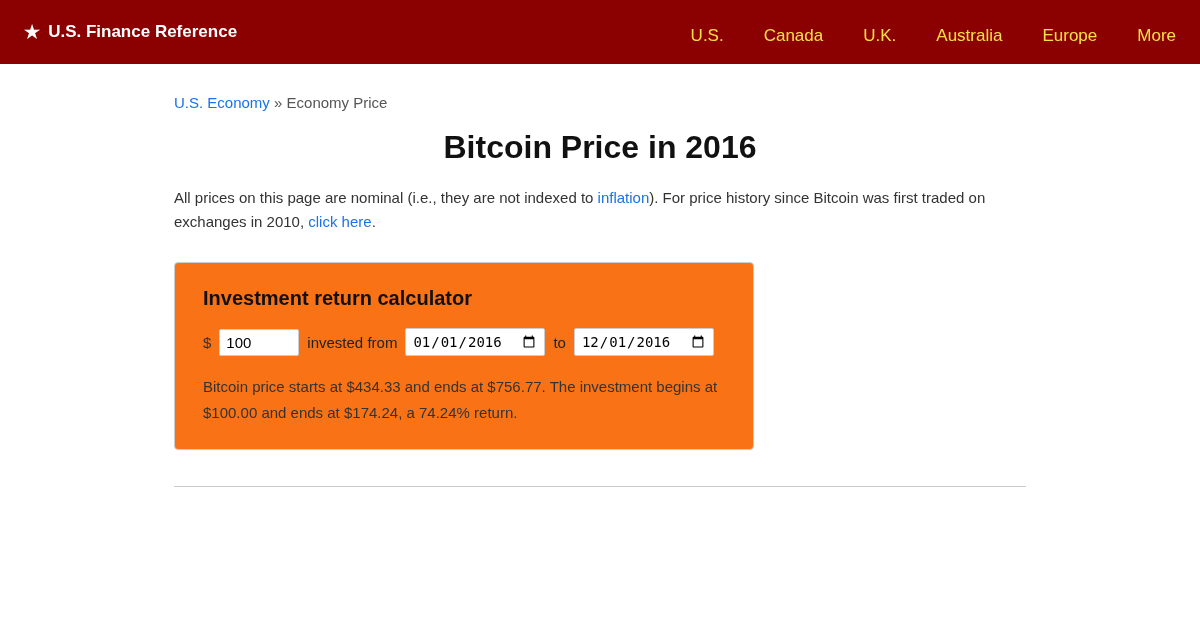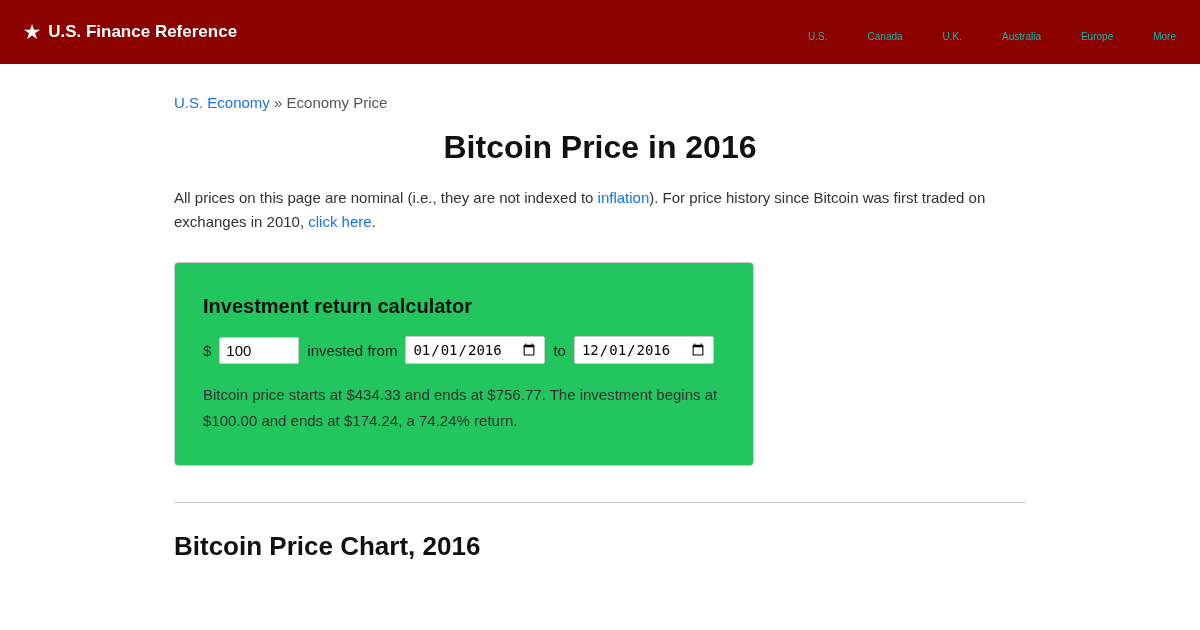--- a/index.html
+++ b/index.html
@@ -24,23 +24,23 @@
     }
     .header-brand .star {
       font-size: 18px;
     }
     nav {
       display: flex;
       gap: 40px;
       align-items: center;
     }
     nav a {
-      color: #14b8a6;
+      color: #fde047;
       text-decoration: none;
-      font-size: 10px;
+      font-size: 17px;
       margin-top: 8px;
     }
 
     
     main {
       max-width: 900px;
       margin: 0 auto;
       padding: 30px 24px;
     }
 
@@ -73,24 +73,24 @@
     }
     .intro-text a {
       color: #1a73e8;
       text-decoration: none;
     }
 
     
     .calculator-box {
       border: 1px solid #ccc;
       border-radius: 4px;
-      padding: 32px 28px;
+      padding: 24px 28px;
       max-width: 580px;
       margin-bottom: 36px;
-      background: #22c55e;
+      background: #f97316;
     }
     .calculator-box h2 {
       font-size: 20px;
       font-weight: bold;
       margin-bottom: 18px;
       color: #111;
     }
     .calc-inputs {
       display: flex;
       align-items: center;
@@ -175,14 +175,13 @@
       <span>invested from</span>
       <input type="date" value="2016-01-01" style="">
       <span>to</span>
       <input type="date" value="2016-12-01" style="">
     </div>
     <div class="calc-result">Bitcoin price starts at $434.33 and ends at $756.77. The investment begins at $100.00 and ends at $174.24, a 74.24% return.</div>
   </div>
 
   <hr>
 
-  <h2 class="chart-title">Bitcoin Price Chart, 2016</h2>
 </main>
 
 </body></html>

